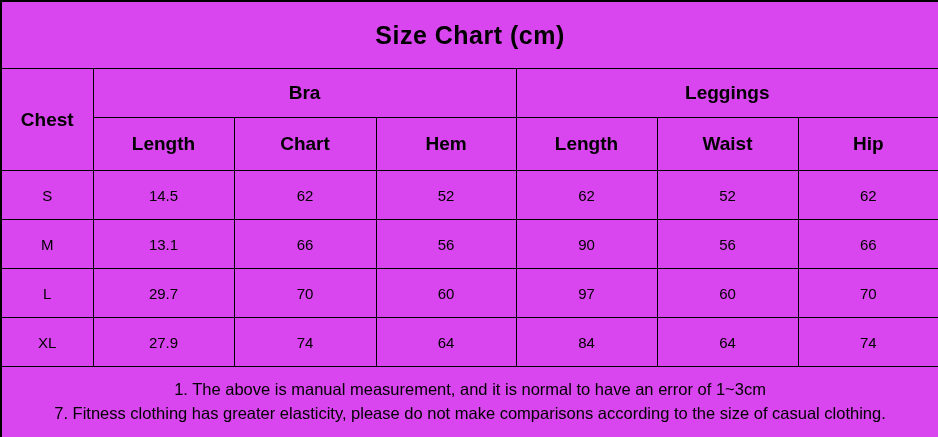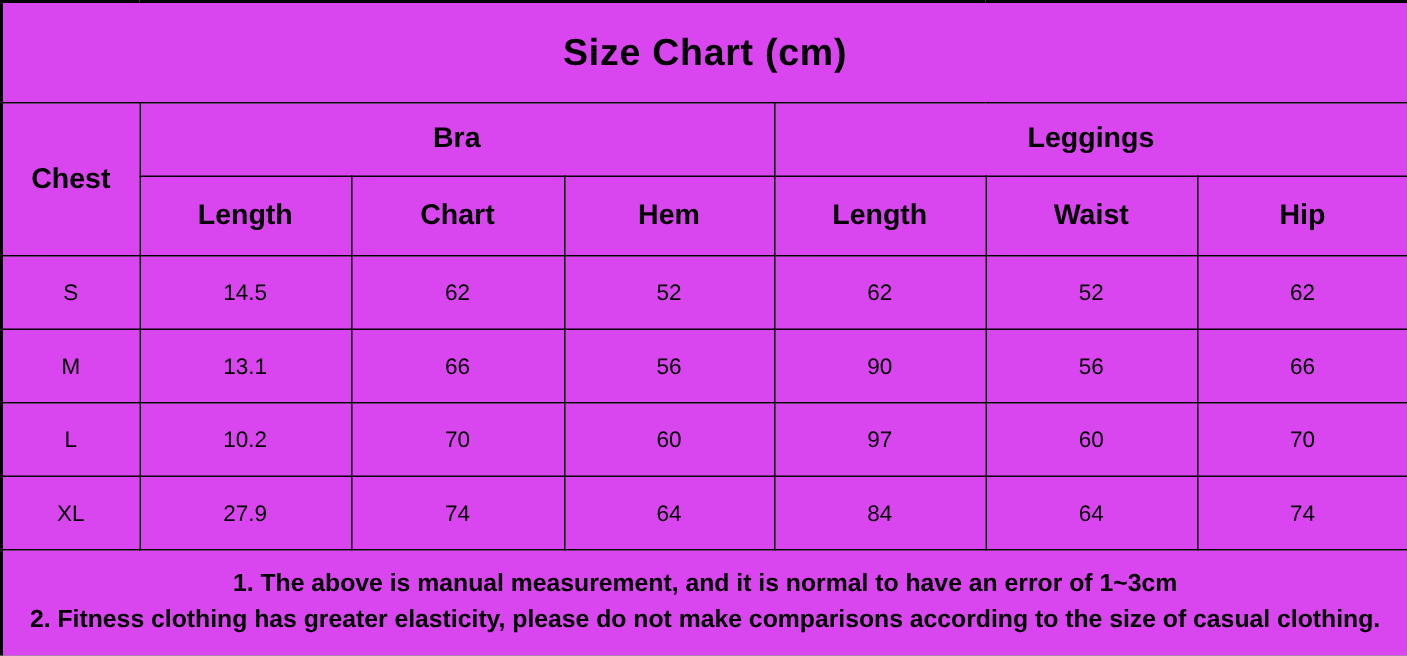--- a/index.html
+++ b/index.html
@@ -43,21 +43,21 @@
   tr.sub-header-row td.th { height: 52px; }
   tr.data-row td {
     height: 48px;
     font-size: 15px;
     font-weight: normal;
   }
   td.notes-cell {
     height: 70px;
     font-size: 16.5px;
     line-height: 1.45;
-    font-weight: bold;
+    font-weight: normal;
   }
 </style>
 </head>
 <body>
 
 <table class="size-chart">
   <colgroup>
     <col style="width:92px">
     <col style="width:141px">
     <col style="width:142px">
@@ -102,38 +102,38 @@
     <td>13.1</td>
     <td>66</td>
     <td>56</td>
     <td>90</td>
     <td>56</td>
     <td>66</td>
   </tr>
 
   <tr class="data-row">
     <td>L</td>
-    <td>10.2</td>
+    <td>29.7</td>
     <td>70</td>
     <td>60</td>
     <td>97</td>
     <td>60</td>
     <td>70</td>
   </tr>
 
   <tr class="data-row">
     <td>XL</td>
     <td>27.9</td>
     <td>74</td>
     <td>64</td>
     <td>84</td>
     <td>64</td>
     <td>74</td>
   </tr>
 
   <tr class="notes-row">
     <td colspan="7" class="notes-cell">
       <div>1. The above is manual measurement, and it is normal to have an error of 1~3cm</div>
-      <div>2. Fitness clothing has greater elasticity, please do not make comparisons according to the size of casual clothing.</div>
+      <div>7. Fitness clothing has greater elasticity, please do not make comparisons according to the size of casual clothing.</div>
     </td>
   </tr>
 </tbody>
   </table>
 
 </body></html>

